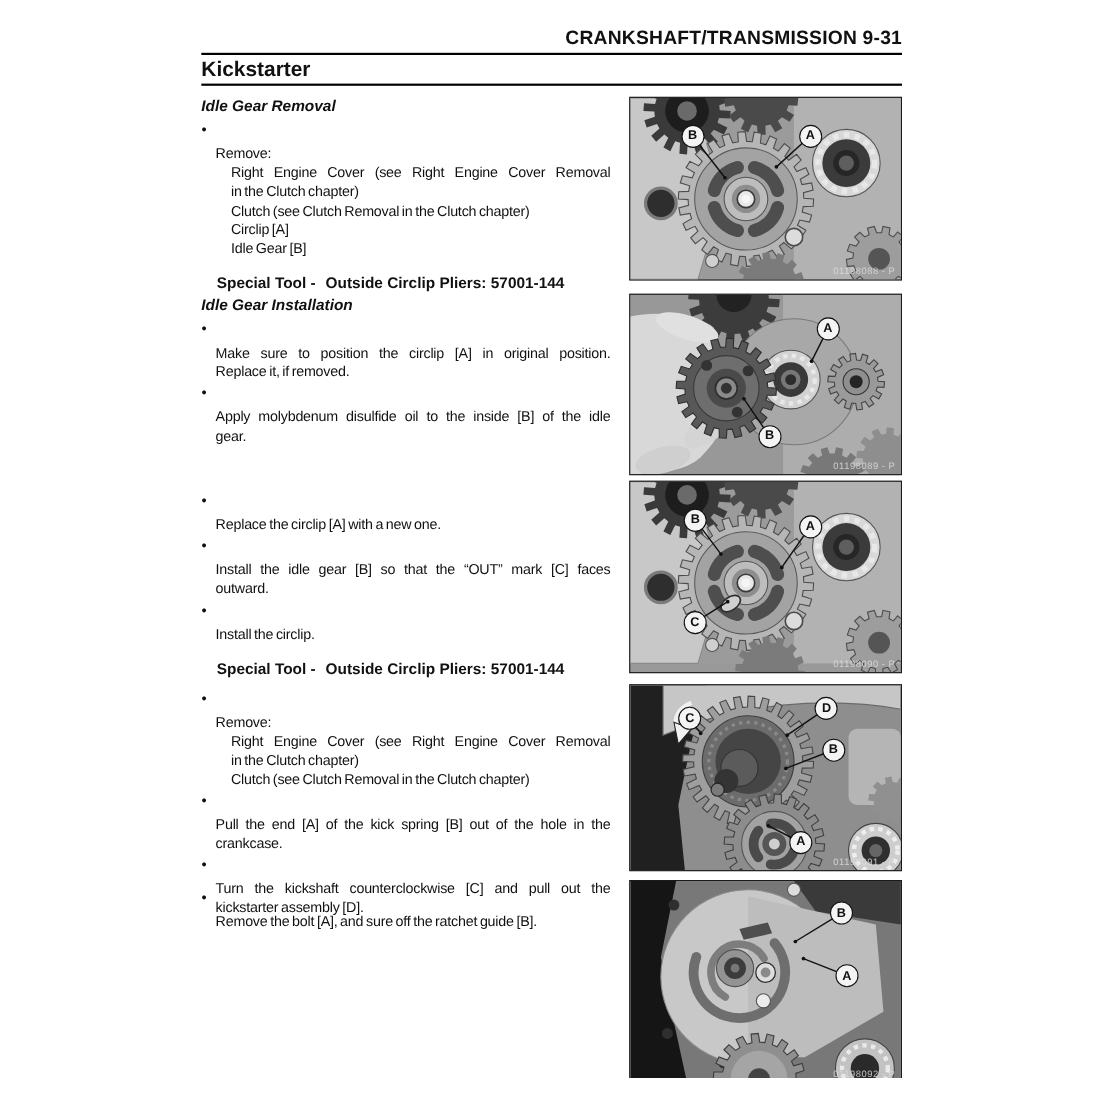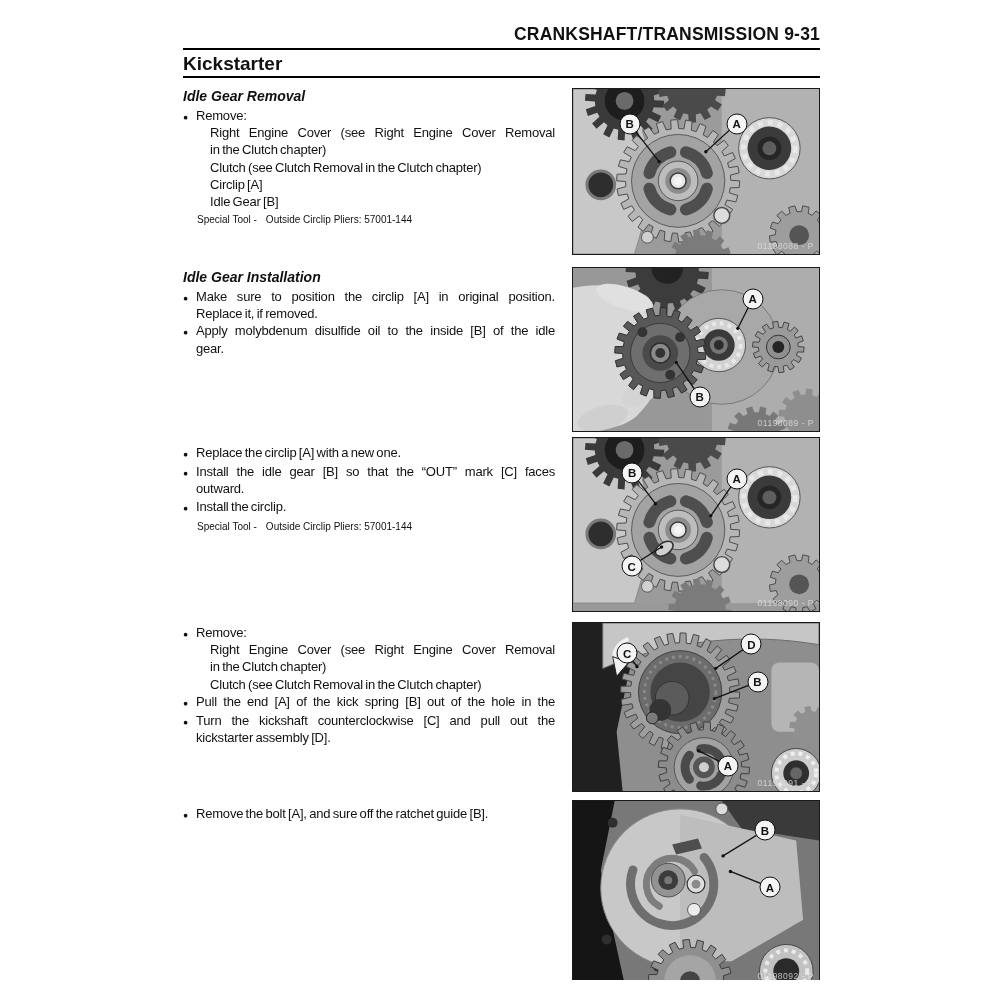--- a/index.html
+++ b/index.html
@@ -9,26 +9,26 @@
            font-size:17.5px;font-weight:bold;letter-spacing:.2px;}
   .rule{position:absolute;left:183px;width:637px;height:2px;background:#000;}
   .kick-head{position:absolute;left:183px;top:53px;font-size:19px;font-weight:bold;}
   .tblock{position:absolute;left:183px;width:372px;font-size:13px;line-height:17.2px;
           letter-spacing:-.2px;word-spacing:-1px;}
   .shead{font-size:14px;font-weight:bold;font-style:italic;line-height:18px;margin-bottom:2px;
          letter-spacing:0;word-spacing:0;}
   .bullet{display:flex;}
   .dot{width:13px;flex:none;}
   .dot::before{content:"●";font-size:8.5px;line-height:17.2px;}
-  .bt{flex:1;min-width:0;}
+  .bt{flex:1;min-width:0;margin-top:24px;}
   .jl{text-align:justify;text-align-last:justify;}
   .jl.last{text-align-last:left;}
   .sub{padding-left:14px;}
   .sub.j{text-align:justify;text-align-last:justify;}
-  .stool{padding-left:14px;font-weight:normal;margin-top:1px;font-size:10px;
+  .stool{padding-left:14px;font-weight:bold;margin-top:15px;font-size:14px;
          letter-spacing:0;word-spacing:0;}
   .stool .sep{display:inline-block;width:9px;}
   .photo{position:absolute;left:572px;width:248px;border:1.5px solid #1a1a1a;
          box-sizing:border-box;background:#999;overflow:hidden;}
   .photo svg{position:absolute;left:0;top:0;width:100%;height:100%;}
   .wm{position:absolute;right:5px;bottom:3px;font-size:8.5px;color:#e0e0e0;opacity:.8;
       letter-spacing:.5px;z-index:3;}
   .callout{position:absolute;width:21px;height:21px;border-radius:50%;background:#f4f4f4;
            border:1.5px solid #111;box-sizing:border-box;display:flex;align-items:center;
            justify-content:center;font-size:11.5px;font-weight:bold;color:#111;
@@ -112,20 +112,21 @@
         <div class="jl last">Remove:</div>
         <div class="sub j">Right Engine Cover (see Right Engine Cover Removal</div>
         <div class="sub">in the Clutch chapter)</div>
         <div class="sub">Clutch (see Clutch Removal in the Clutch chapter)</div>
       </div>
     </div>
     <div class="bullet">
       <span class="dot"></span>
       <div class="bt">
         <div class="jl">Pull the end [A] of the kick spring [B] out of the hole in the</div>
+        <div class="jl last">crankcase.</div>
       </div>
     </div>
     <div class="bullet">
       <span class="dot"></span>
       <div class="bt">
         <div class="jl">Turn the kickshaft counterclockwise [C] and pull out the</div>
         <div class="jl last">kickstarter assembly [D].</div>
       </div>
     </div>
   </div>

